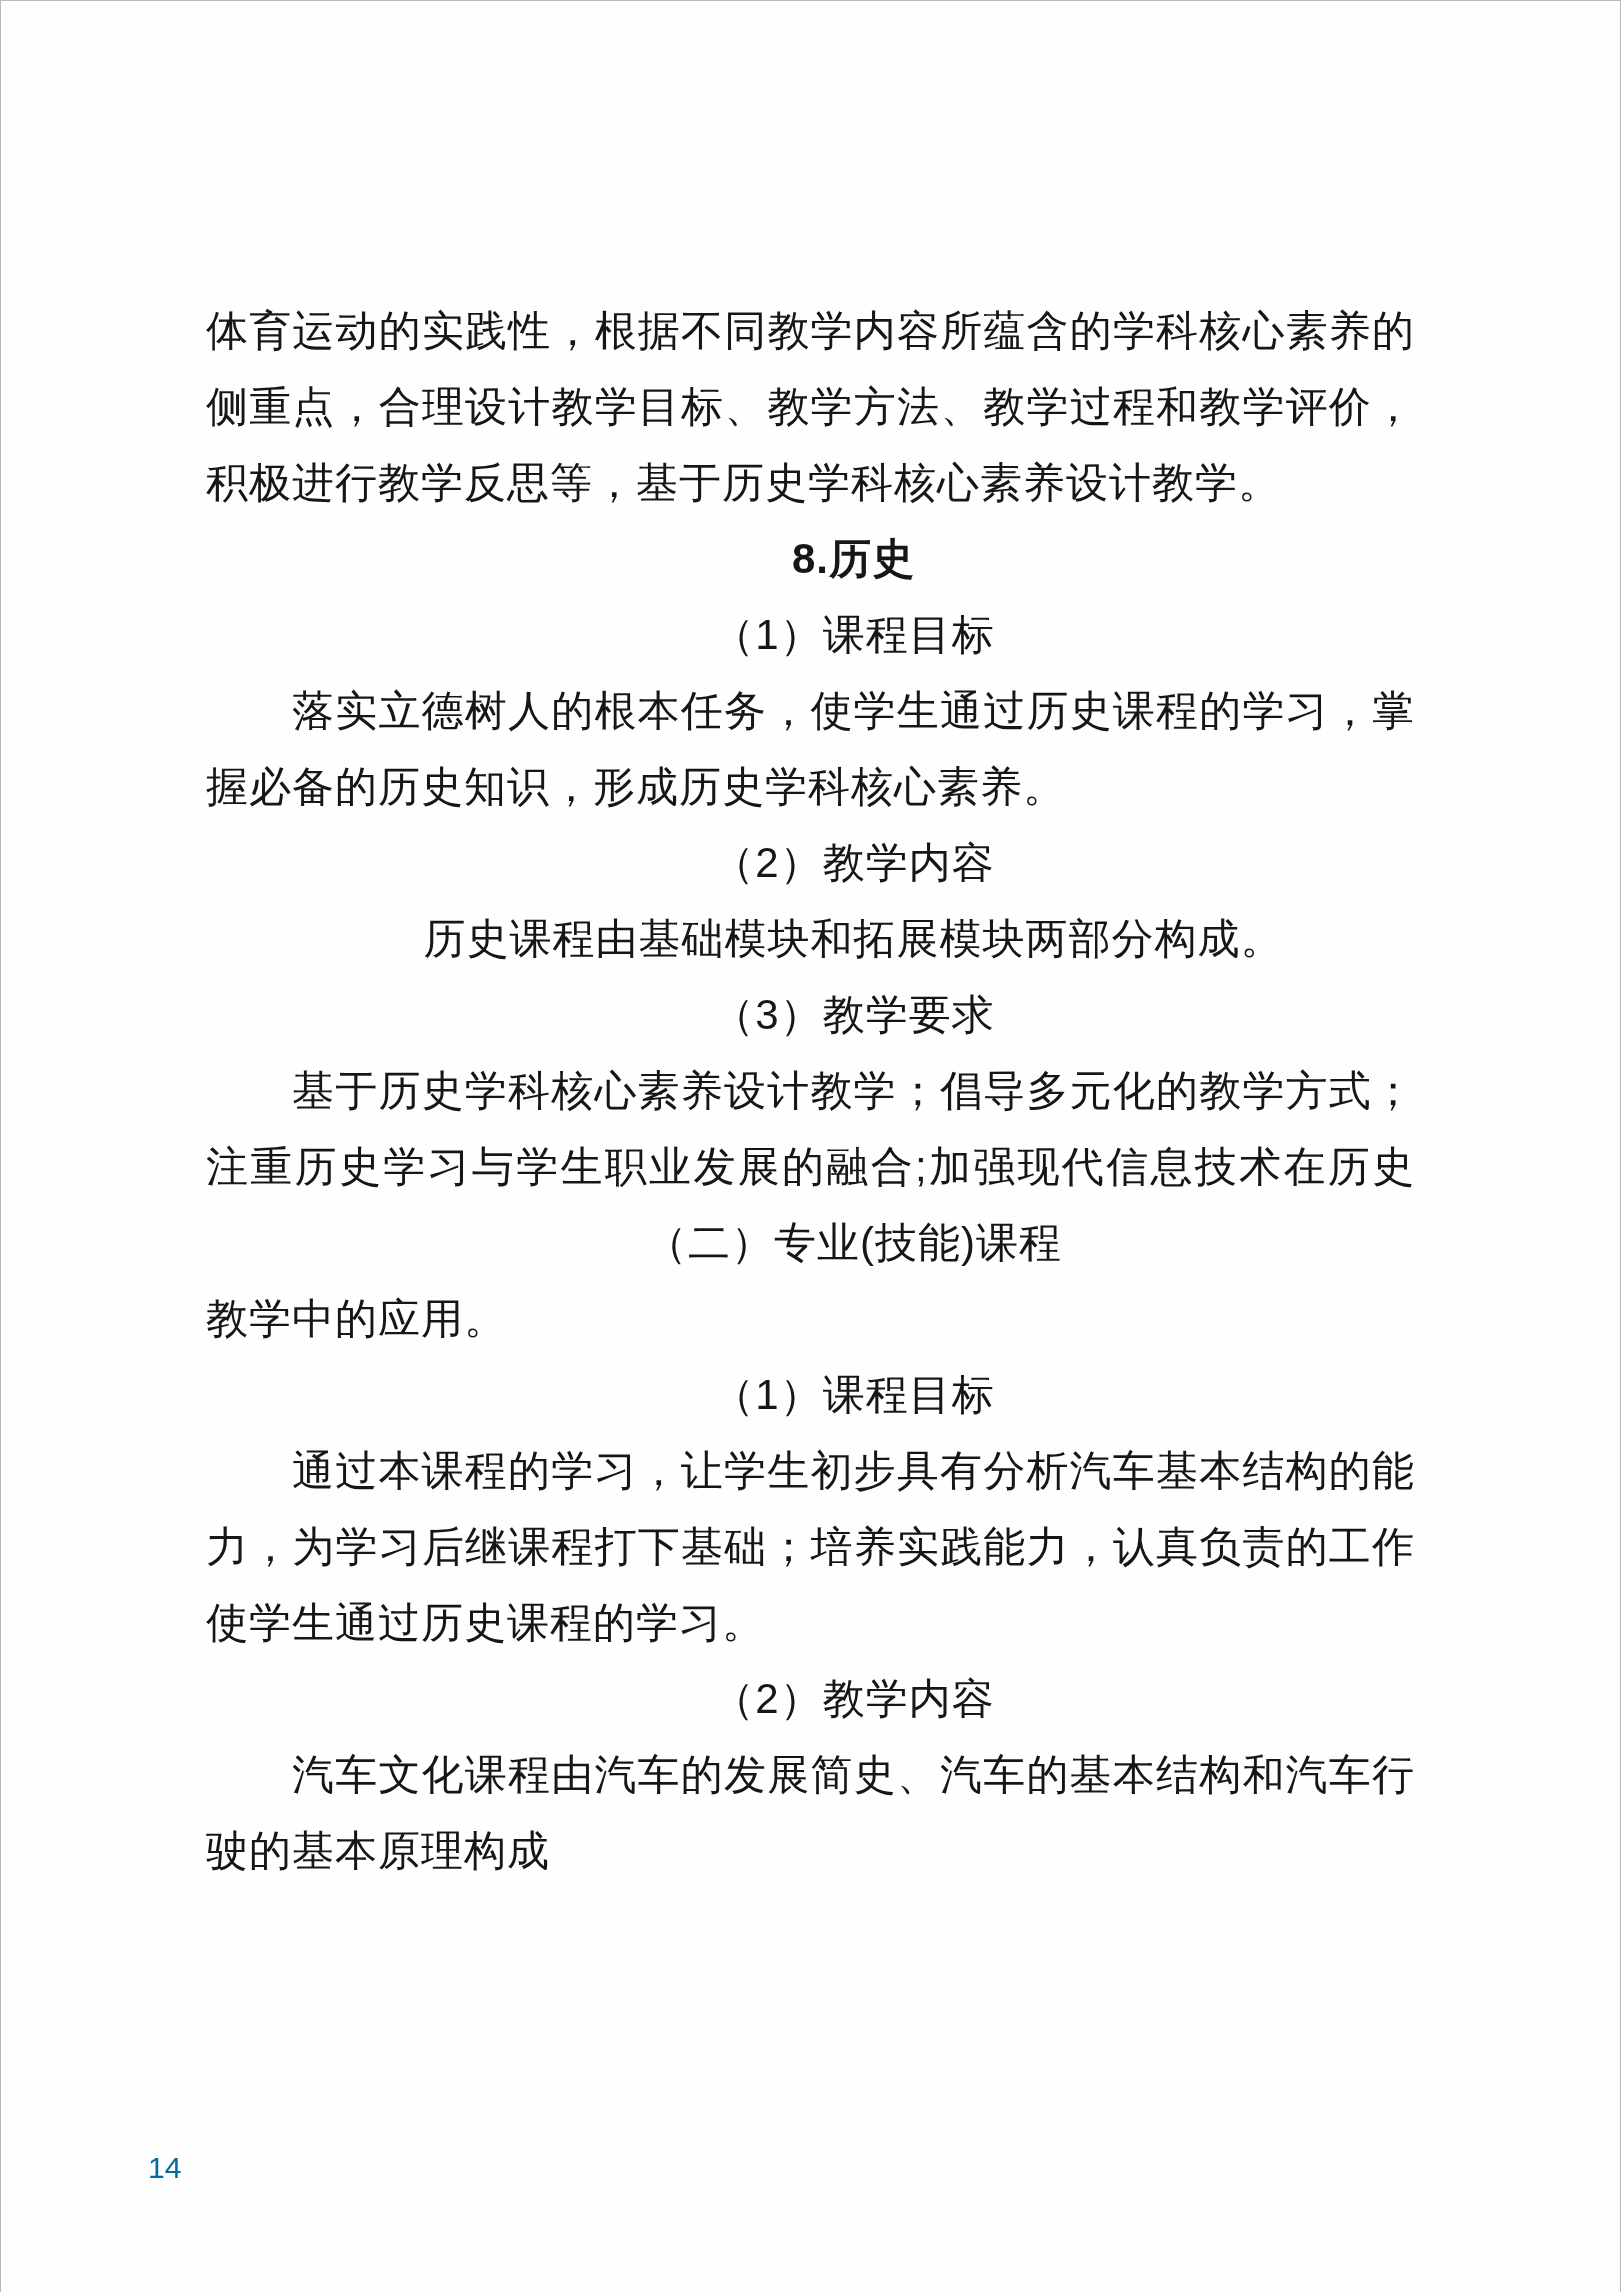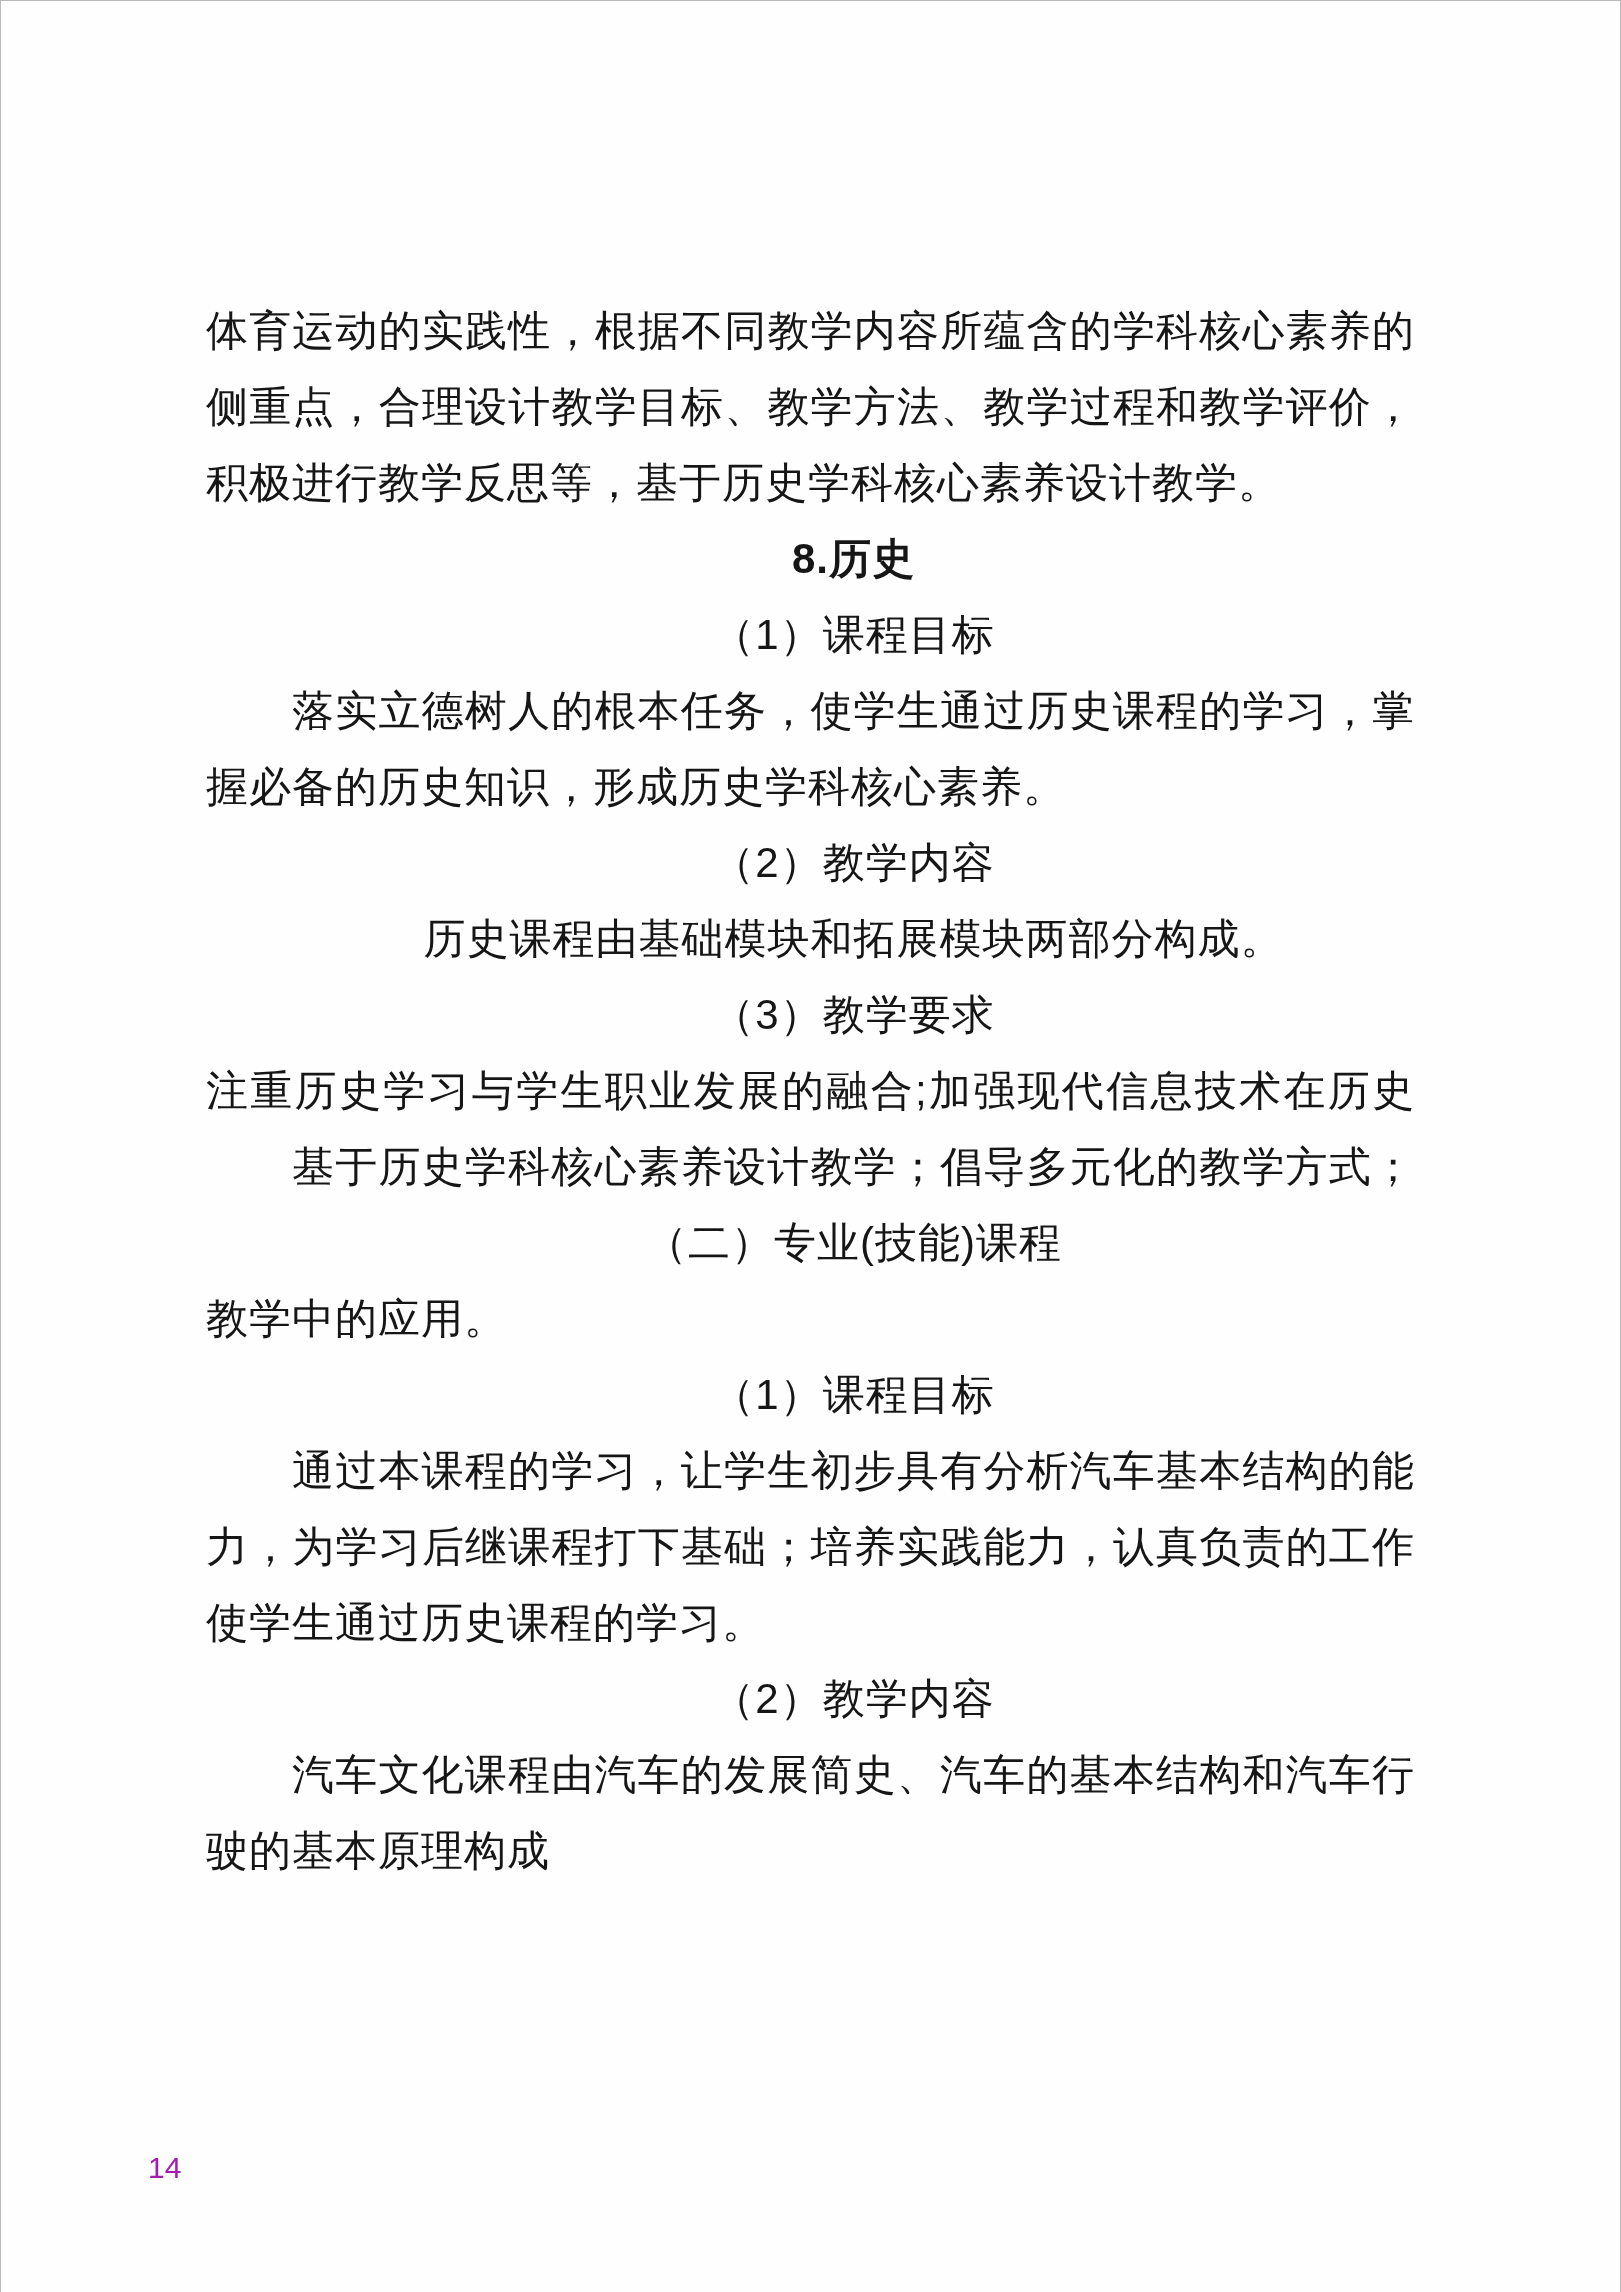--- a/index.html
+++ b/index.html
@@ -43,40 +43,40 @@
   }
   .bold {
     font-weight: 700;
   }
   .page-number {
     position: absolute;
     left: 147px;
     top: 2143px;
     font-size: 30px;
     line-height: 47px;
-    color: #a21caf;
+    color: #0369a1;
   }
 </style>
 </head>
 <body>
 
 <div class="page">
   <div class="content">
     <div class="line fill">体育运动的实践性，根据不同教学内容所蕴含的学科核心素养的</div>
     <div class="line fill">侧重点，合理设计教学目标、教学方法、教学过程和教学评价，</div>
     <div class="line">积极进行教学反思等，基于历史学科核心素养设计教学。</div>
     <div class="line indent bold">8.历史</div>
     <div class="line indent">（1）课程目标</div>
     <div class="line fill indent">落实立德树人的根本任务，使学生通过历史课程的学习，掌</div>
     <div class="line">握必备的历史知识，形成历史学科核心素养。</div>
     <div class="line indent">（2）教学内容</div>
     <div class="line indent">历史课程由基础模块和拓展模块两部分构成。</div>
     <div class="line indent">（3）教学要求</div>
+    <div class="line fill indent">基于历史学科核心素养设计教学；倡导多元化的教学方式；</div>
     <div class="line fill">注重历史学习与学生职业发展的融合;加强现代信息技术在历史</div>
-    <div class="line fill indent">基于历史学科核心素养设计教学；倡导多元化的教学方式；</div>
     <div class="line indent">（二）专业(技能)课程</div>
     <div class="line">教学中的应用。</div>
     <div class="line indent">（1）课程目标</div>
     <div class="line fill indent">通过本课程的学习，让学生初步具有分析汽车基本结构的能</div>
     <div class="line fill">力，为学习后继课程打下基础；培养实践能力，认真负责的工作</div>
     <div class="line">使学生通过历史课程的学习。</div>
     <div class="line indent">（2）教学内容</div>
     <div class="line fill indent">汽车文化课程由汽车的发展简史、汽车的基本结构和汽车行</div>
     <div class="line">驶的基本原理构成</div>
   </div>

